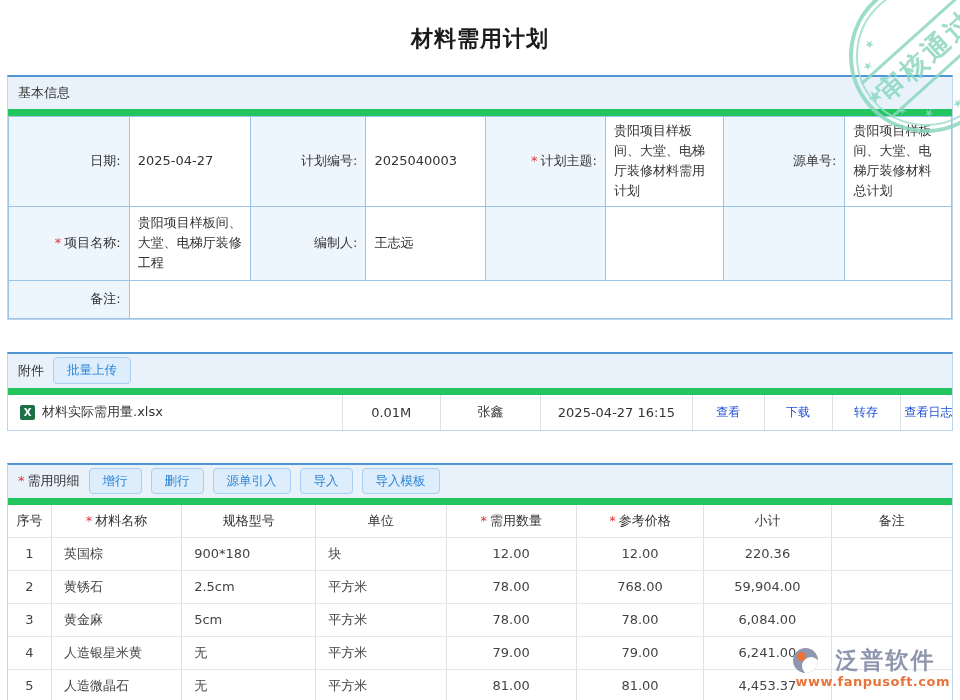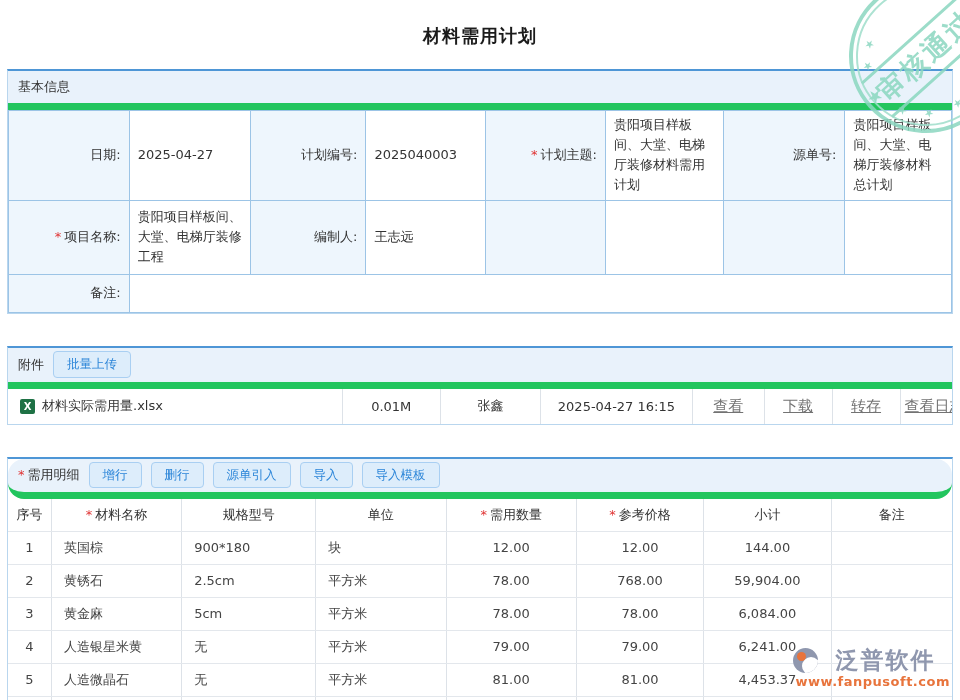--- a/index.html
+++ b/index.html
@@ -1,21 +1,21 @@
 <!DOCTYPE html>
 <html><head>
 <meta charset="utf-8">
 <style>
   html,body{margin:0;padding:0;background:#fff;}
   #screen{
     position:relative;width:960px;height:700px;overflow:hidden;background:#fff;
     font-family:"DejaVu Sans","Liberation Sans",sans-serif;color:#333;
   }
   
-  .page-title{ text-align:center;font-size:18px;font-weight:700;color:#1b1b1b;padding-top:24px;margin:0;letter-spacing:1px;}
+  .page-title{ text-align:center;font-size:22px;font-weight:700;color:#1b1b1b;padding-top:24px;margin:0;letter-spacing:1px;}
   
   .panel{ margin:0 7px;border:1px solid #b9d6ee;border-top:2px solid #4e96d6;background:#fff;}
   .panel-bar{ display:flex;align-items:center;gap:9px;background:#e9f2fb;height:32px;padding:0 10px;font-size:13px;color:#333;border-bottom:7px solid #22c55e;}
   .panel-1{margin-top:21px;}
   .panel-2,.panel-3{margin-top:32px;}
   .req{color:#e03434;margin-right:3px;font-size:13px;}
   
   .btn{ display:inline-block;background:#ddedfb;border:1px solid #a9cff2;color:#2b85d8; font-size:12.5px;line-height:1;padding:6px 13px;border-radius:4px;cursor:pointer;white-space:nowrap;}
   
   table{border-collapse:collapse;width:100%;table-layout:fixed;}
@@ -25,23 +25,23 @@
   
   .att-bar{height:34px;}
   .grid-table th,.grid-table td{ border-right:1px solid #dde2e8;border-bottom:1px solid #e3e7ec; font-size:13px;font-weight:400;color:#333;text-align:center;vertical-align:middle;padding:0 4px;overflow:hidden;white-space:nowrap;}
   .grid-table th:last-child,.grid-table td:last-child{border-right:none;}
   .grid-table tr:last-child td{border-bottom:none;}
   .att-table th{height:44px;}
   .att-table td{height:35px;}
   .cell-left{text-align:left !important;padding-left:12px !important;}
   .file-cell{display:flex;align-items:center;gap:7px;}
   .xls-icon{ width:15px;height:15px;border-radius:2px;background:#1e7145;color:#fff;font-size:10px;font-weight:700; display:inline-flex;align-items:center;justify-content:center;flex:0 0 auto;}
-  a.lnk{color:#737373;text-decoration:underline;font-size:15px;cursor:pointer;}
-  
-  .det-bar{height:33px;border-radius:16px;}
+  a.lnk{color:#1d4ed8;font-size:12px;cursor:pointer;}
+  
+  .det-bar{height:33px;}
   .det-table th{height:32px;}
   .det-table td{height:32px;color:#444;}
   
   .stamp{position:absolute;left:849px;top:-21px;width:154px;height:154px;z-index:60;pointer-events:none;opacity:.85;}
   .stamp-rot{position:absolute;inset:0;transform:rotate(-42deg);}
   .ring-outer{position:absolute;inset:0;border:4px solid #8bd7c0;border-radius:50%;}
   .ring-inner{position:absolute;inset:7px;border:2px solid #9fdecb;border-radius:50%;}
   .stamp-band{ position:absolute;left:7%;right:7%;top:50%;transform:translateY(-50%); border-top:3px solid #8bd7c0;border-bottom:3px solid #8bd7c0;padding:3px 0;text-align:center;}
   .stamp-text{font-size:27px;font-weight:700;color:#8bd7c0;letter-spacing:3px;white-space:nowrap;}
   .star{position:absolute;color:#8bd7c0;font-size:11px;line-height:1;}
@@ -173,21 +173,21 @@
         <th>小计</th>
         <th>备注</th>
       </tr>
       <tr>
         <td>1</td>
         <td class="cell-left">英国棕</td>
         <td class="cell-left">900*180</td>
         <td class="cell-left">块</td>
         <td>12.00</td>
         <td>12.00</td>
-        <td>144.00</td>
+        <td>220.36</td>
         <td></td>
       </tr>
       <tr>
         <td>2</td>
         <td class="cell-left">黄锈石</td>
         <td class="cell-left">2.5cm</td>
         <td class="cell-left">平方米</td>
         <td>78.00</td>
         <td>768.00</td>
         <td>59,904.00</td>

